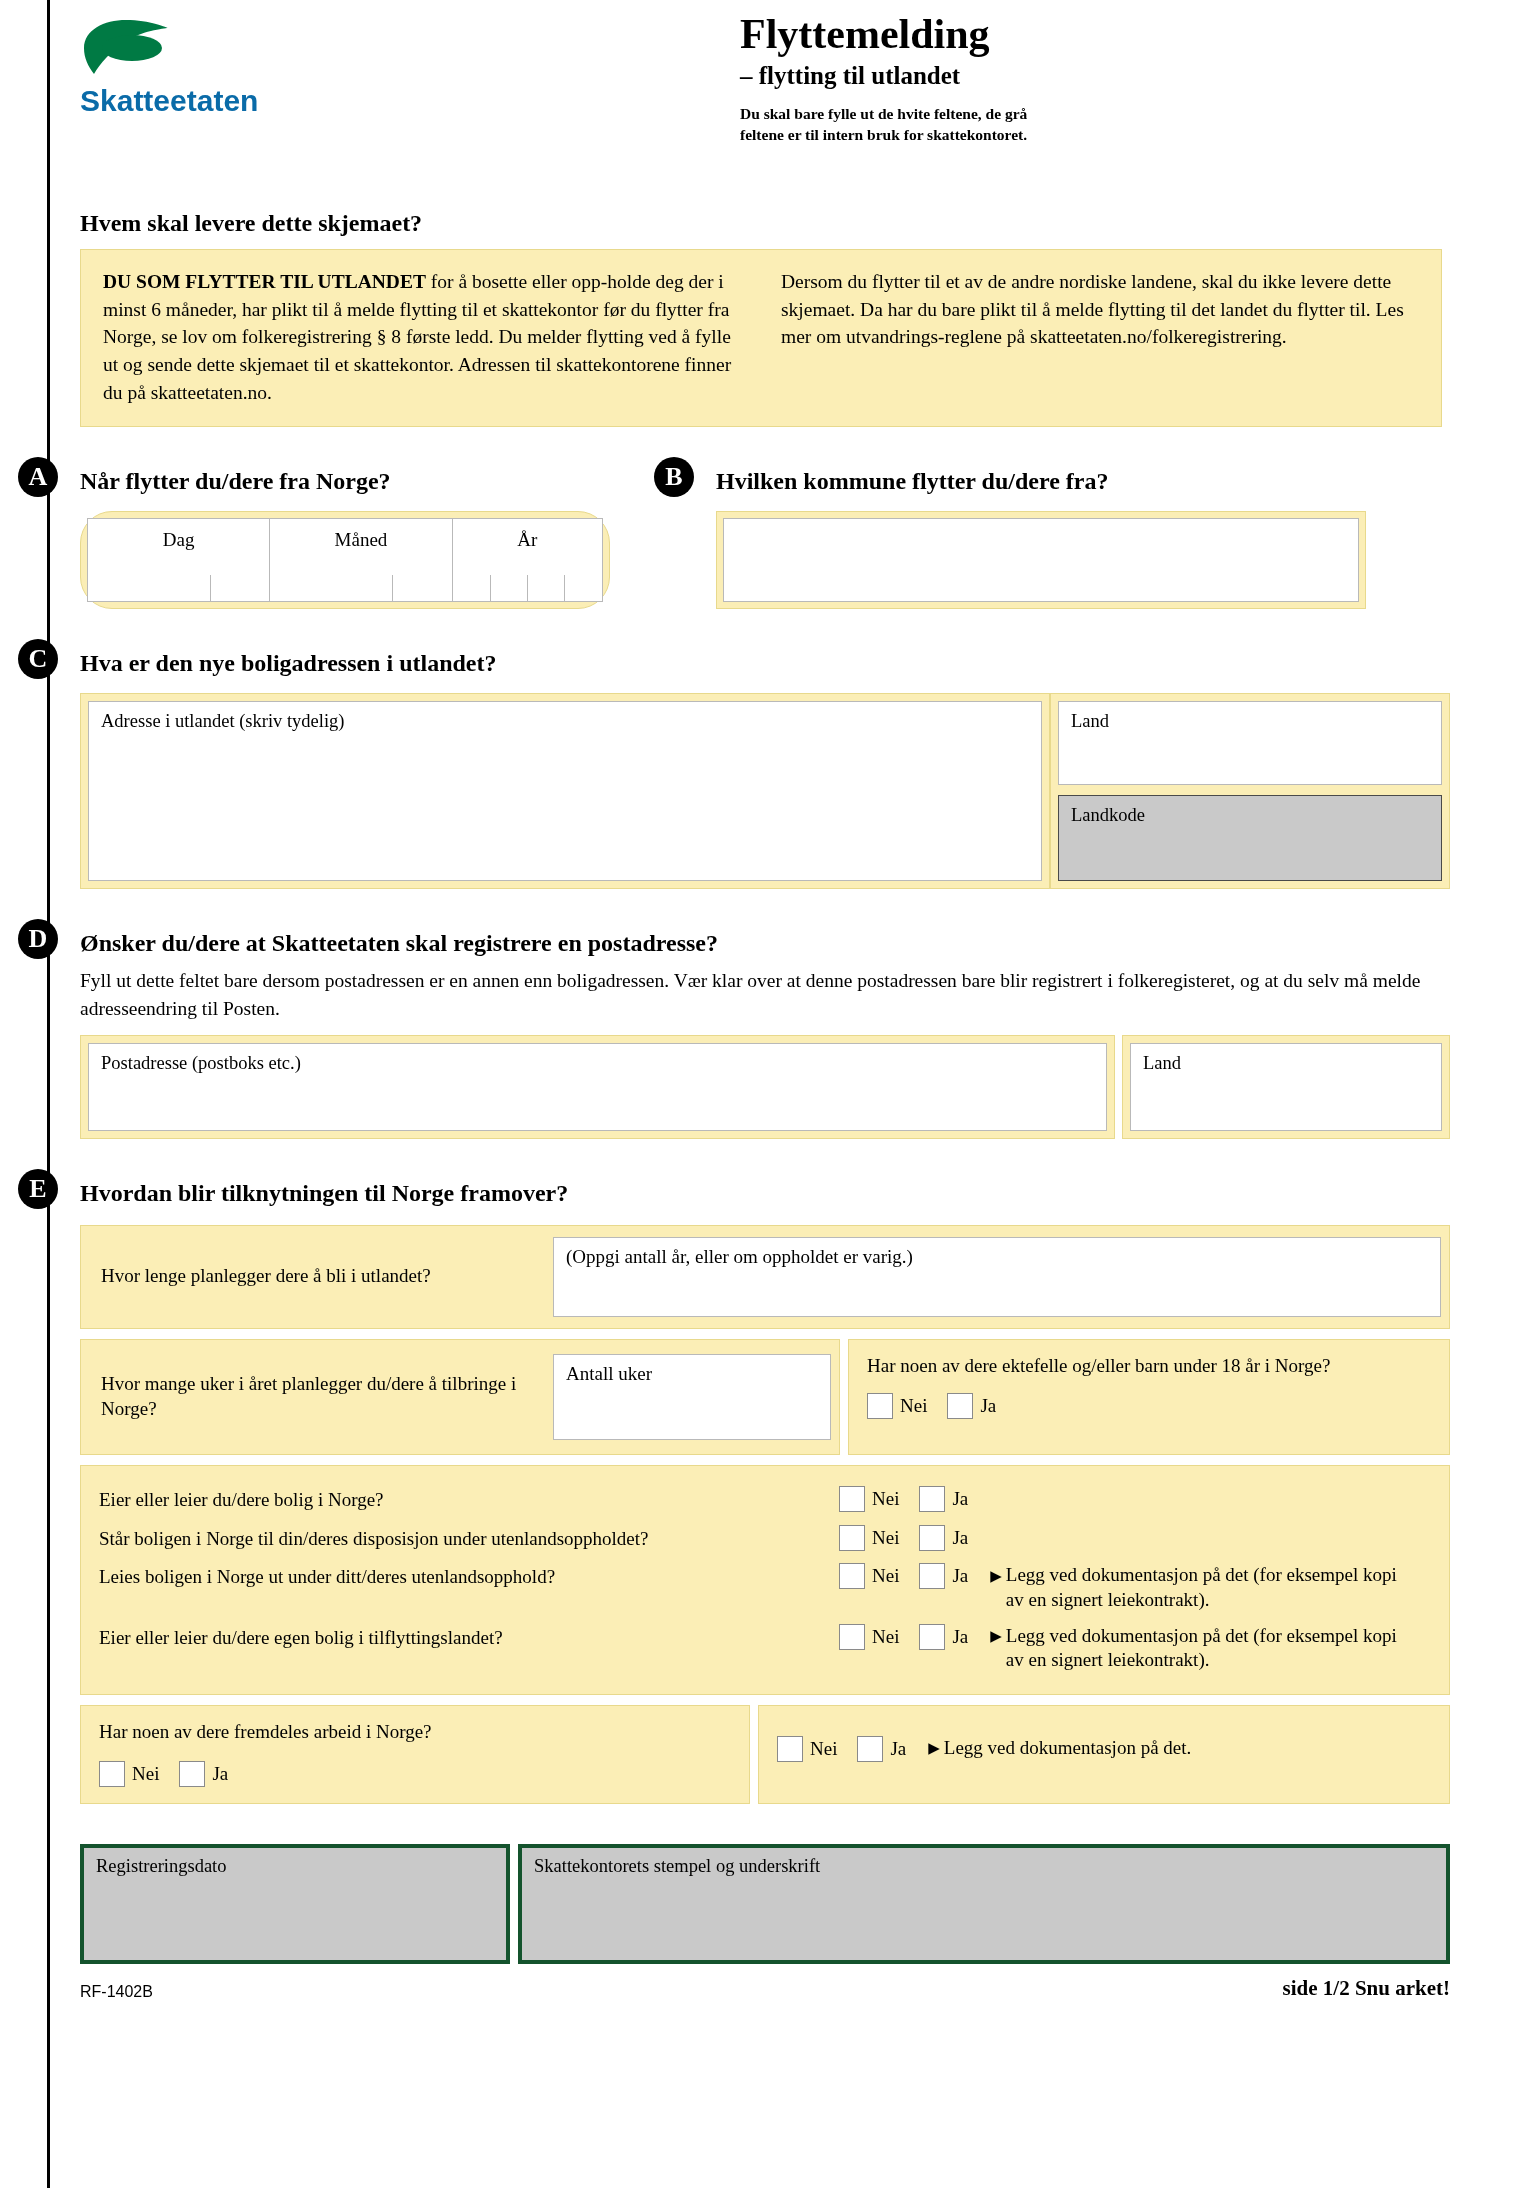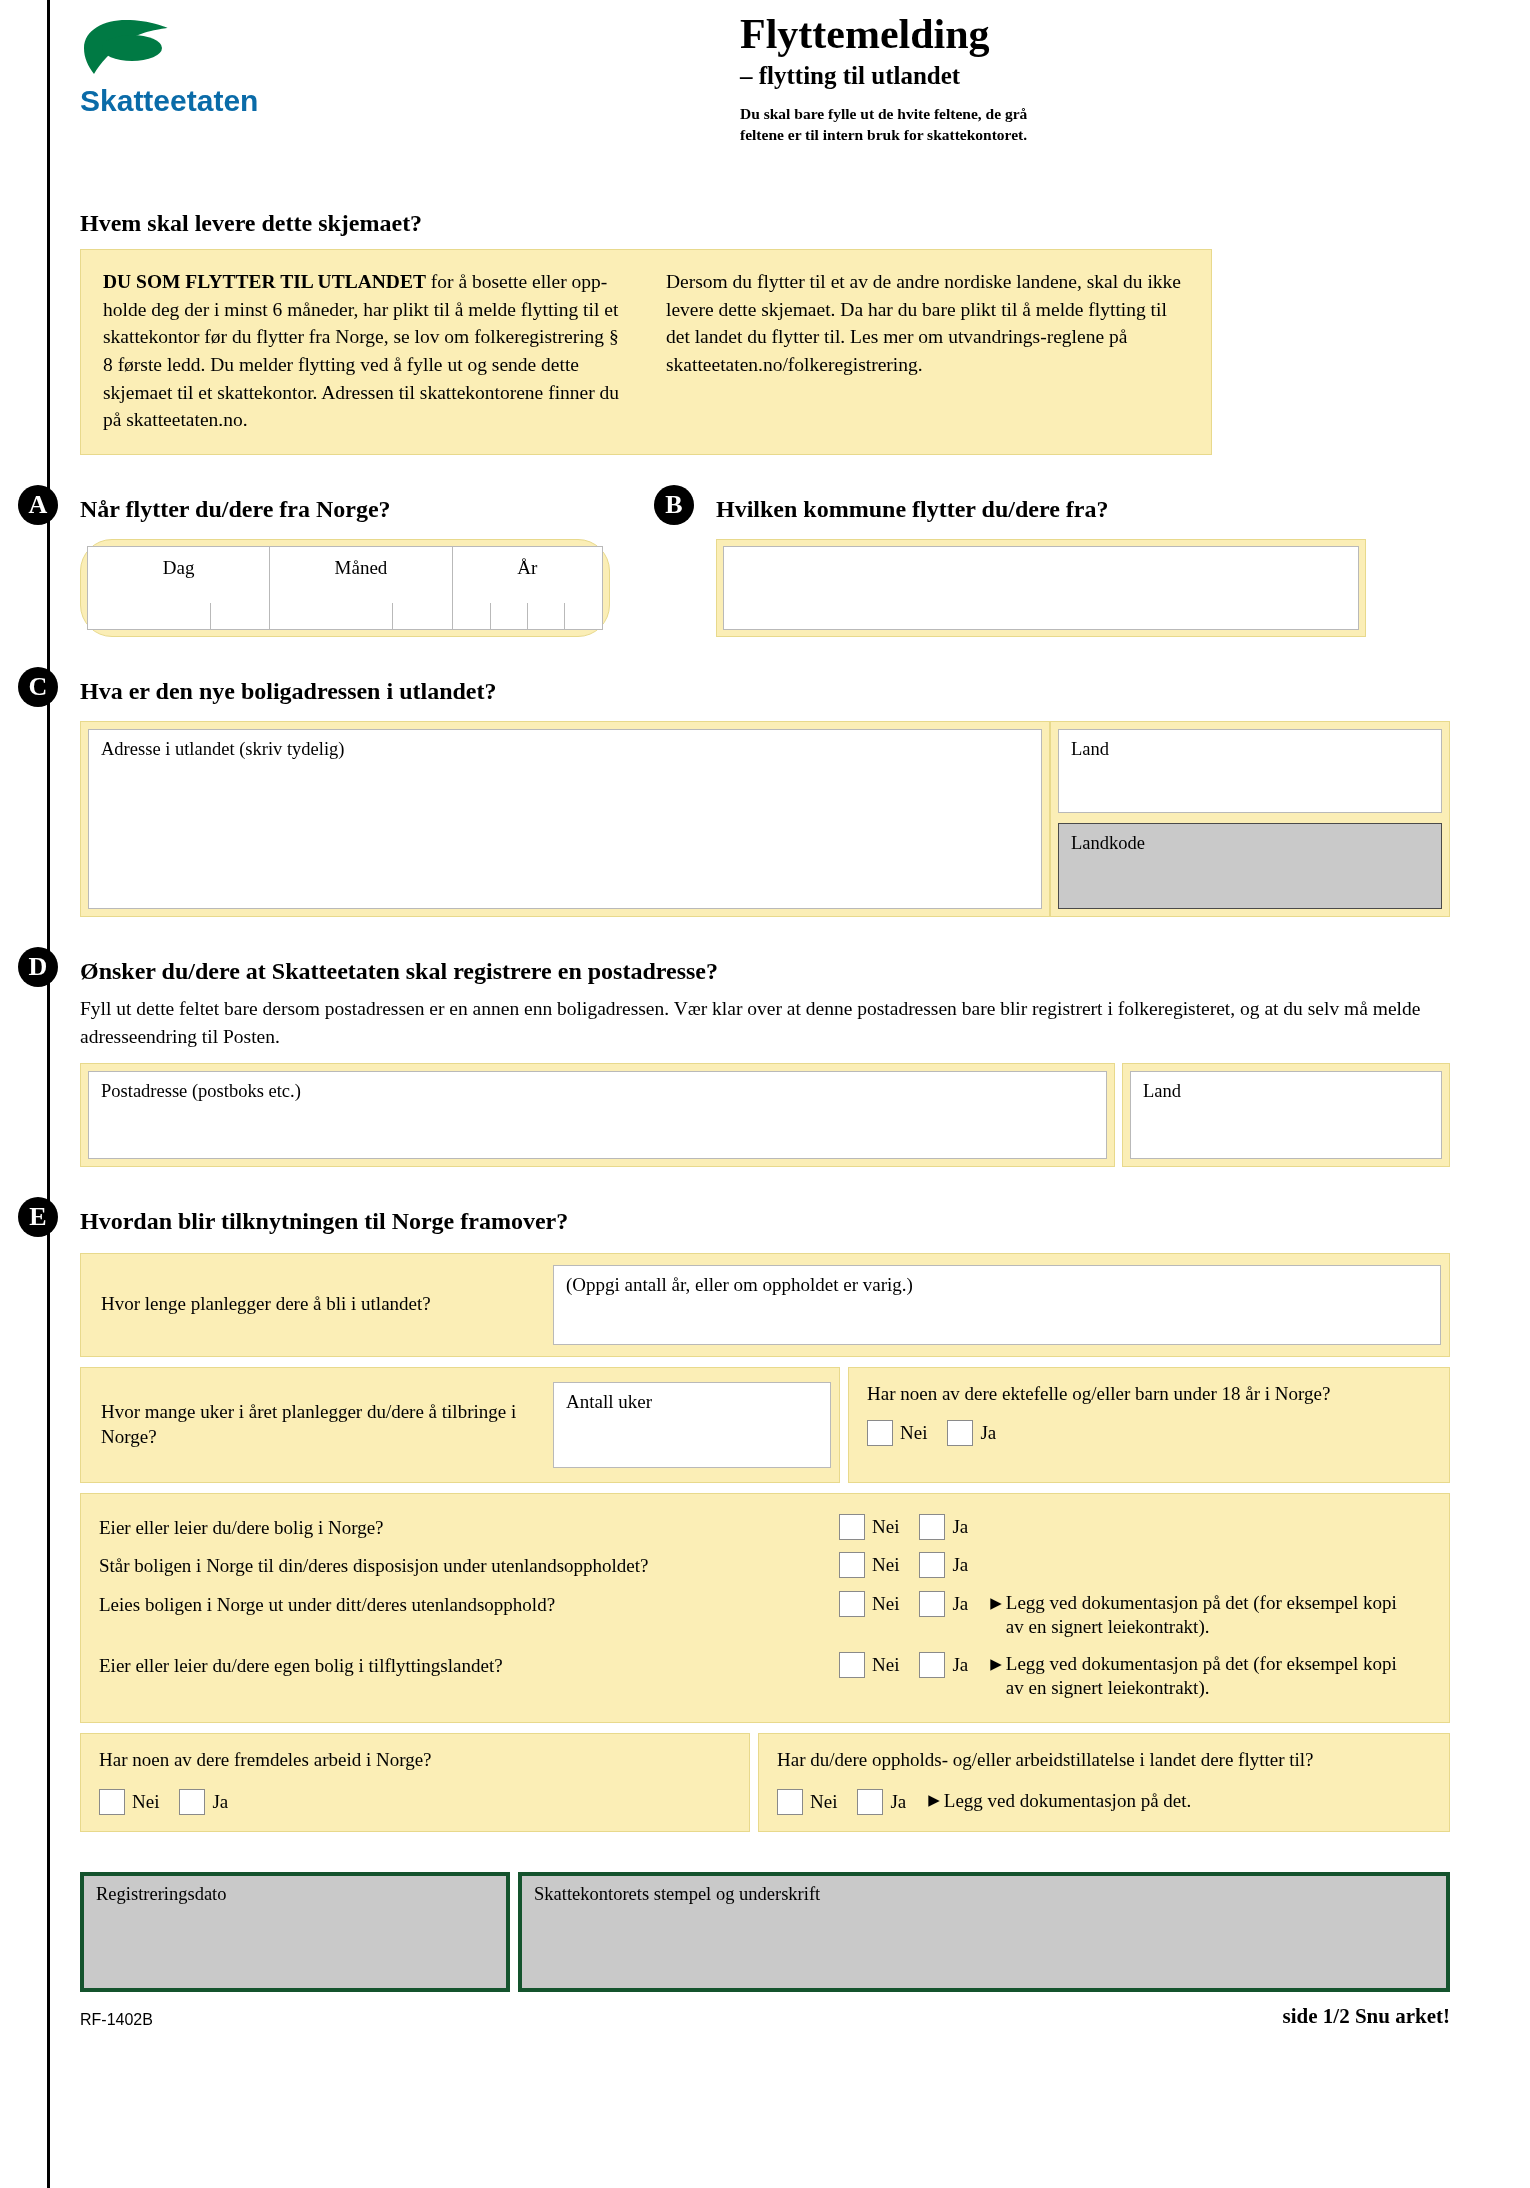--- a/index.html
+++ b/index.html
@@ -91,21 +91,21 @@
     margin: 0 0 12px 0;
   }
 
   
   .intro-box {
     background: #fbeeb6;
     border: 1px solid #e8d98c;
     display: flex;
     padding: 18px 22px 20px 22px;
     box-sizing: border-box;
-    width: 1132px;
+    width: 1362px;
   }
   .intro-col {
     font-size: 19.5px;
     line-height: 1.42;
     flex: 1;
   }
   .intro-col.left { padding-right: 34px; }
   .intro-col.right { padding-left: 6px; }
   .intro-col b { font-weight: bold; }
 
@@ -534,21 +534,20 @@
       </div>
 
       <div class="e-row4">
         <div class="ybox e-r4-left">
           <div class="e-lbl" style="padding:0;">Har noen av dere fremdeles arbeid i Norge?</div>
           <div style="margin-top:16px;">
             <span class="chk"></span><span class="chk-lbl">Nei</span><span class="chk"></span><span class="chk-lbl last">Ja</span>
           </div>
         </div>
         <div class="ybox e-r4-right">
-          <div class="e-lbl" style="padding:0;">Har du/dere oppholds- og/eller arbeidstillatelse i landet dere flytter til?</div>
           <div style="margin-top:16px;">
             <span class="chk"></span><span class="chk-lbl">Nei</span><span class="chk"></span><span class="chk-lbl">Ja</span><span class="arrow">▶</span><span class="note-inline">Legg ved dokumentasjon på det.</span>
           </div>
         </div>
       </div>
     </div>
 
     <div class="foot-wrap">
       <div class="gray-field foot-left">
         <div class="foot-lbl">Registreringsdato</div>

